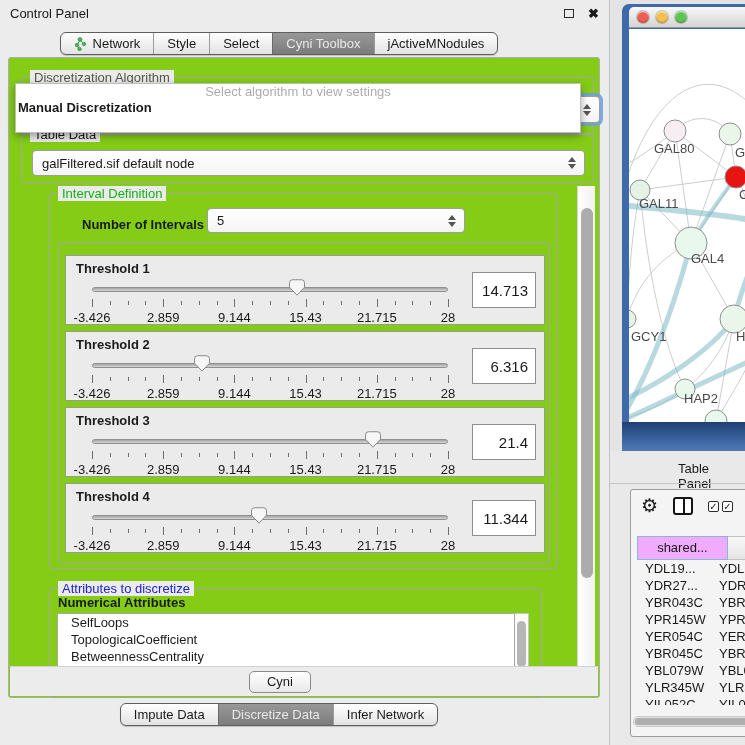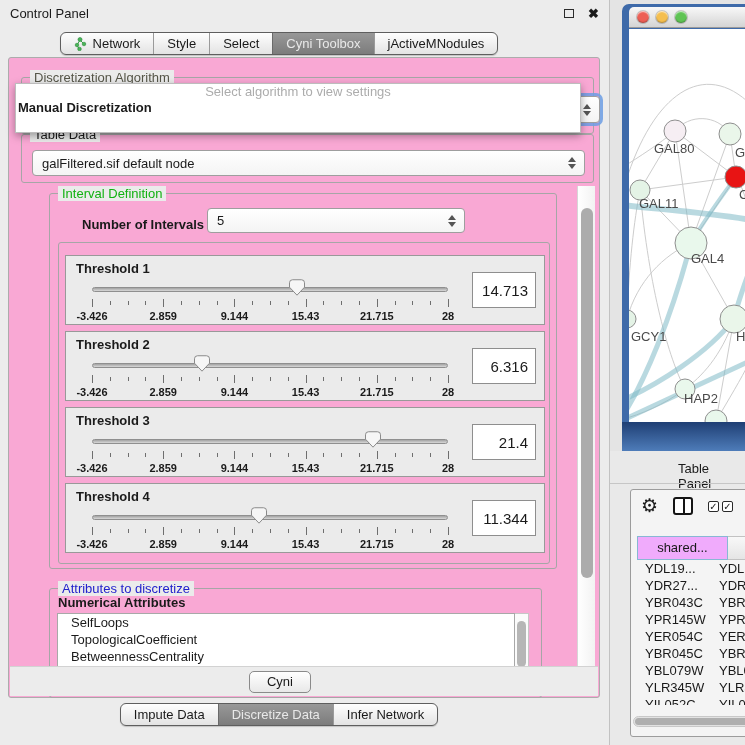--- a/index.html
+++ b/index.html
@@ -22,21 +22,21 @@
   .seg { display:flex; border:1px solid #5E5E5E; border-radius:6px; overflow:hidden;
     background:linear-gradient(#FEFEFE,#E3E3E3); box-shadow:0 1px 1px rgba(0,0,0,.18); }
   .seg .tab { padding:3px 13px; font-size:13px; display:flex; align-items:center; gap:6px;
     border-left:1px solid #9A9A9A; cursor:pointer; white-space:nowrap; }
   .seg .tab:first-child { border-left:none; }
   .seg .tab.selected { background:linear-gradient(#989898,#7C7C7C); color:#E9E9E9;
     border-left-color:#6A6A6A; }
 
   
   .main-panel { position:absolute; left:8px; top:57px; width:592px; height:641px;
-    background:#f9a8d4; border:1px solid #ACACAC; border-radius:3px; }
+    background:#84cc16; border:1px solid #ACACAC; border-radius:3px; }
 
   .group { position:absolute; border:1px solid #A6A6A6; border-radius:3px; }
   .group-title { position:absolute; top:-8px; left:8px; background:#EBEBEB;
     padding:0 4px; font-size:13px; line-height:15px; white-space:nowrap; }
   .t-green { color:#12B212; }
   .t-blue  { color:#2222CC; }
   .t-dark  { color:#555548; }
 
   .combo { position:absolute; background:linear-gradient(#FFFFFF,#F4F4F4);
     border:1px solid #9E9E9E; border-radius:4px; font-size:13px;
@@ -62,22 +62,22 @@
     border:1px solid #999999; background:#EBEBEB; }
   .thr-label { position:absolute; left:10px; top:5px; font-size:13px; font-weight:bold; }
   .slider-area { position:absolute; left:26px; top:22px; width:356px; height:46px; }
   .track { position:absolute; top:9px; left:0; right:0; height:5px;
     background:linear-gradient(#A2A2A2,#D8D8D8); border:1px solid #8F8F8F; border-radius:3px; cursor:pointer; }
   .thumb { position:absolute; top:1px; width:16px; height:17px; margin-left:-8px; cursor:grab; }
   .ticks { position:absolute; top:21px; left:0; right:0; height:9px; }
   .tick { position:absolute; width:1px; height:4px; background:#6E6E6E; top:2px; }
   .tick.major { height:8px; top:0; }
   .tlabels { position:absolute; top:32px; left:0; right:0; height:12px; }
-  .tlabels span { position:absolute; transform:translateX(-50%); font-size:11px;
-    font-weight:bold; white-space:nowrap; }
+  .tlabels span { position:absolute; transform:translateX(-50%); font-size:13px;
+    font-weight:normal; white-space:nowrap; }
   .value-box { position:absolute; right:8px; top:16px; width:64px; height:36px;
     background:#FFF; border:1px solid #8E8E8E; font-size:15px; text-align:right;
     padding:9px 7px 0 0; }
 
   
   .attr-list { position:absolute; left:7px; top:24px; width:458px; height:57px;
     background:#FFF; border:1px solid #A8A8A8; overflow:hidden; font-size:13px; }
   .attr-list .item { padding-left:13px; height:17px; line-height:17px; cursor:pointer; }
   .attr-vscroll { position:absolute; left:465px; top:24px; width:14px; height:57px;
     background:#FBFBFB; border:1px solid #C6C6C6; border-left:none; }

